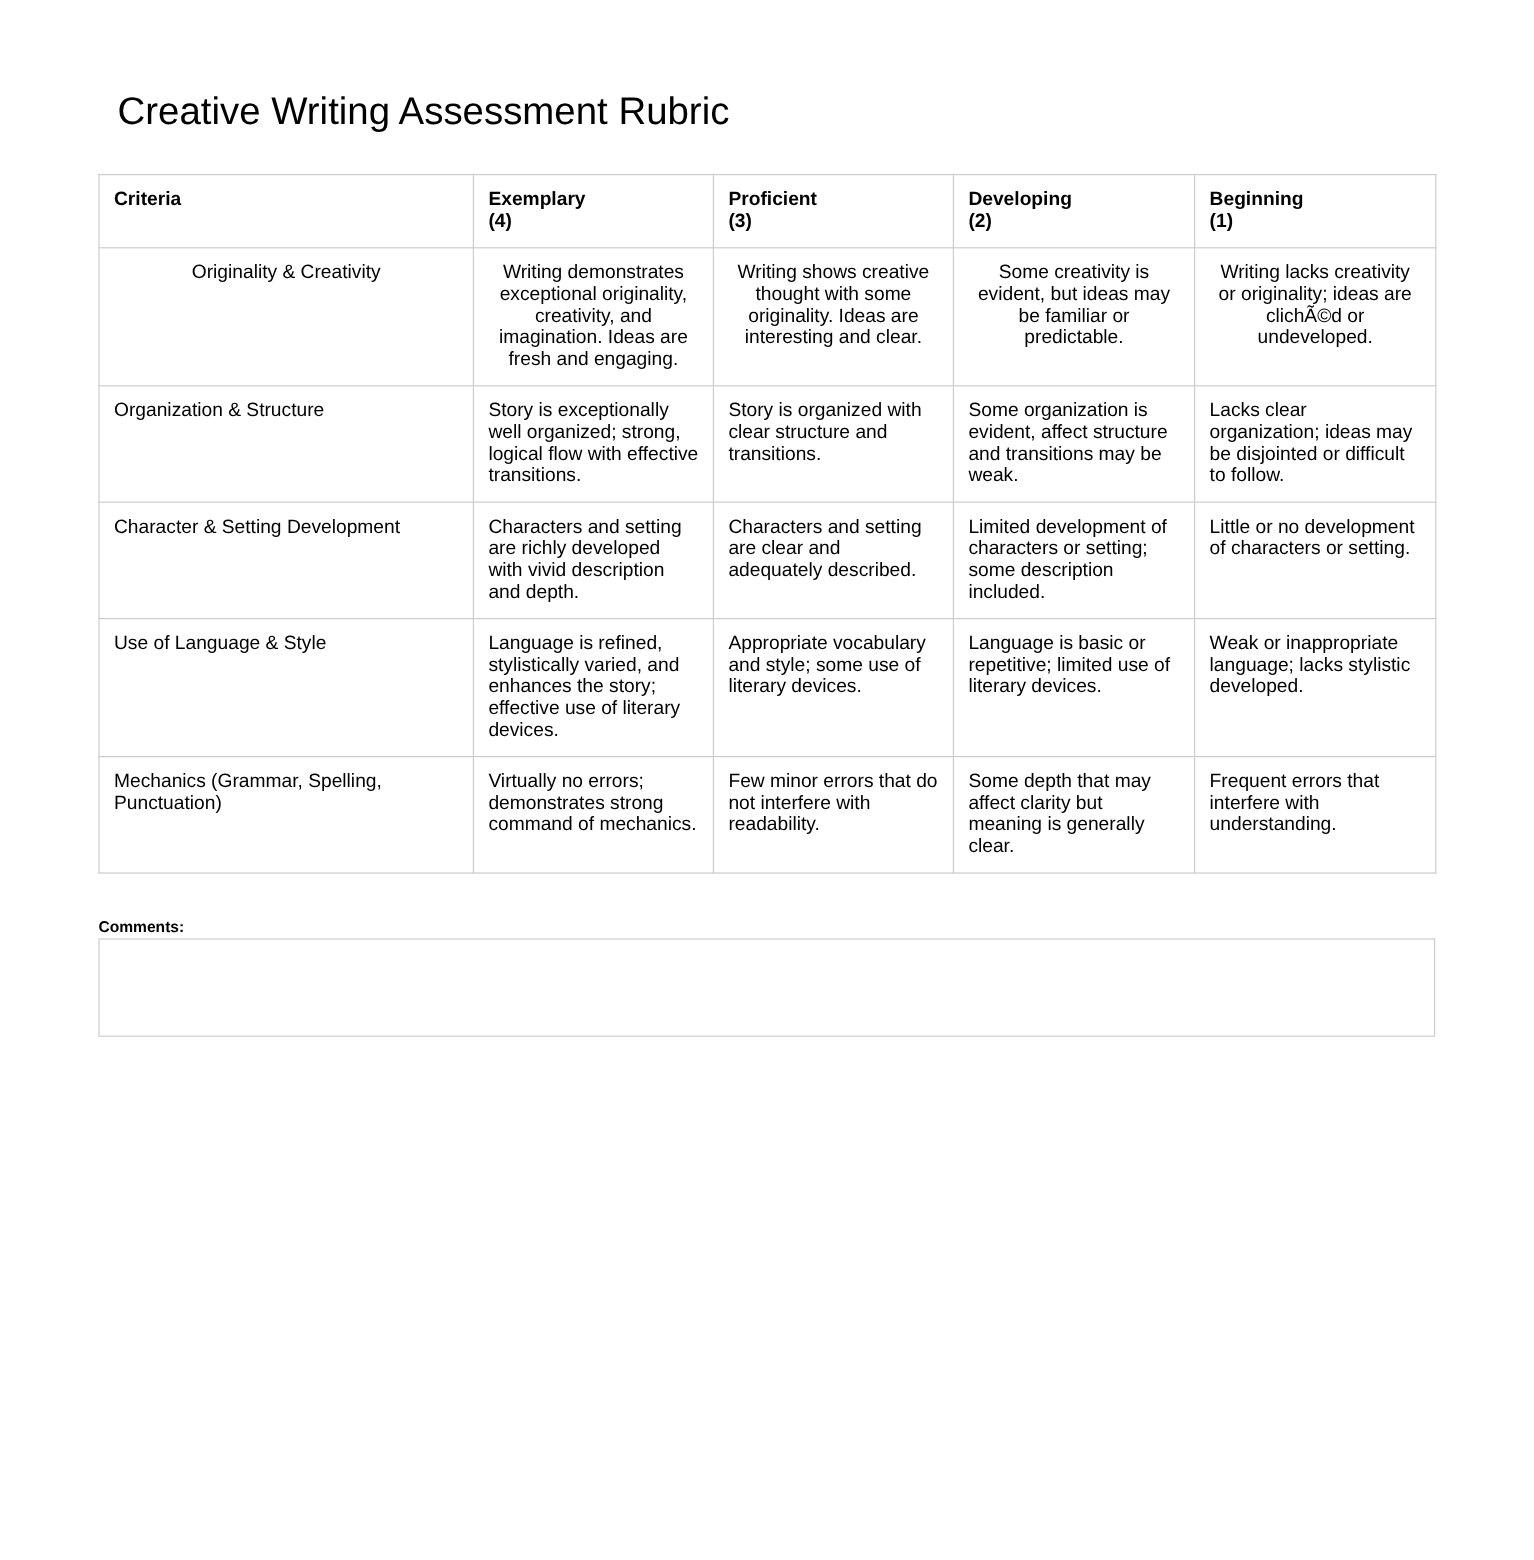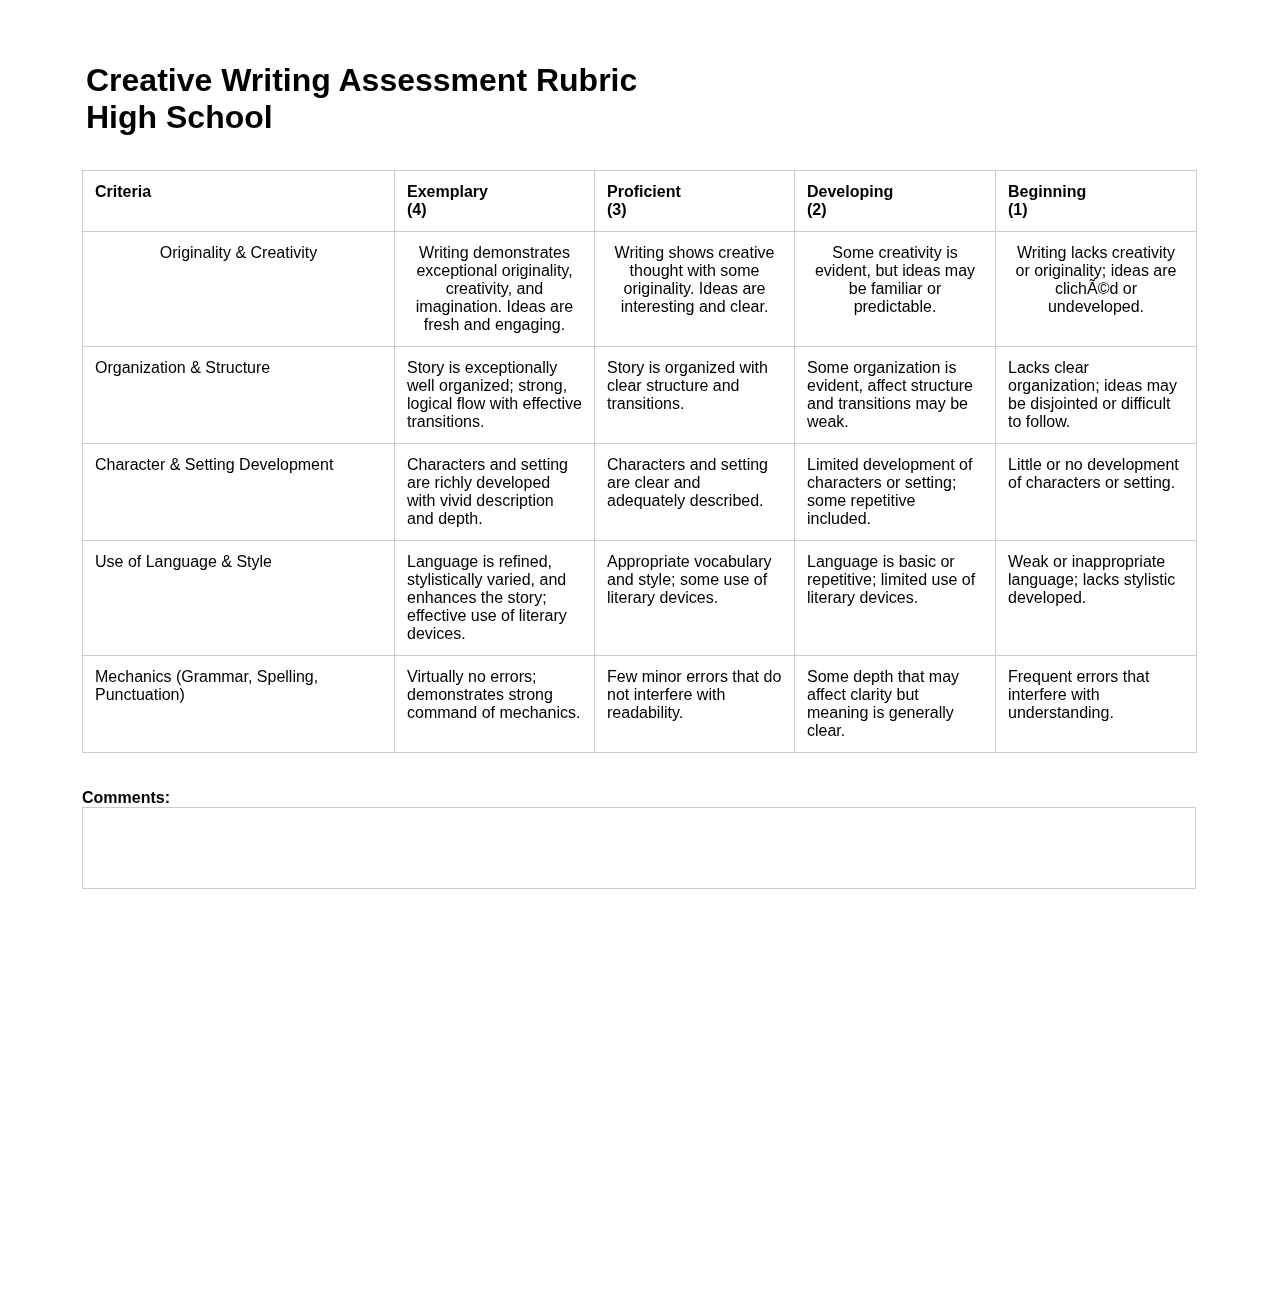--- a/index.html
+++ b/index.html
@@ -14,24 +14,24 @@
       color: #000000;
       position: relative;
     }
     .page {
       position: absolute;
       left: 82px;
       top: 58px;
       width: 1114px;
     }
     h1 {
-      margin: 4px;
+      margin: 16px;
       font-size: 32px;
       line-height: 37px;
-      font-weight: bold;
+      font-weight: normal;
     }
     h1 span { display: block; }
     table.rubric {
       margin-top: 34px;
       width: 1114px;
       border-collapse: collapse;
       table-layout: fixed;
       font-size: 16px;
       line-height: 18px;
     }
@@ -55,21 +55,21 @@
     tr.r1 td { height: 72px; }
     tr.r2 td { height: 72px; }
     tr.r3 td { height: 90px; }
     tr.r4 td { height: 72px; }
     .comments {
       margin-top: 36px;
     }
     .comments label {
       display: block;
       font-weight: bold;
-      font-size: 16px;
+      font-size: 13px;
       line-height: 18px;
     }
     .comments textarea {
       display: block;
       box-sizing: border-box;
       width: 1114px;
       height: 82px;
       border: 1px solid #cccccc;
       resize: none;
       margin: 0;
@@ -78,21 +78,20 @@
       font-size: 16px;
       outline: none;
     }
   </style>
 </head>
 <body>
 
 <div class="page">
   <h1>
     <span>Creative Writing Assessment Rubric</span>
-    <span>High School</span>
   </h1>
 
   <table class="rubric">
     <colgroup>
       <col class="c0">
         <col class="c1">
         <col class="c2">
         <col class="c3">
         <col class="c4">
     </colgroup>
@@ -129,21 +128,21 @@
         <td>Organization &amp; Structure</td>
         <td>Story is exceptionally well organized; strong, logical flow with effective transitions.</td>
         <td>Story is organized with clear structure and transitions.</td>
         <td>Some organization is evident, affect structure and transitions may be weak.</td>
         <td>Lacks clear organization; ideas may be disjointed or difficult to follow.</td>
       </tr>
       <tr class="r2">
         <td>Character &amp; Setting Development</td>
         <td>Characters and setting are richly developed with vivid description and depth.</td>
         <td>Characters and setting are clear and adequately described.</td>
-        <td>Limited development of characters or setting; some repetitive included.</td>
+        <td>Limited development of characters or setting; some description included.</td>
         <td>Little or no development of characters or setting.</td>
       </tr>
       <tr class="r3">
         <td>Use of Language &amp; Style</td>
         <td>Language is refined, stylistically varied, and enhances the story; effective use of literary devices.</td>
         <td>Appropriate vocabulary and style; some use of literary devices.</td>
         <td>Language is basic or repetitive; limited use of literary devices.</td>
         <td>Weak or inappropriate language; lacks stylistic developed.</td>
       </tr>
       <tr class="r4">

